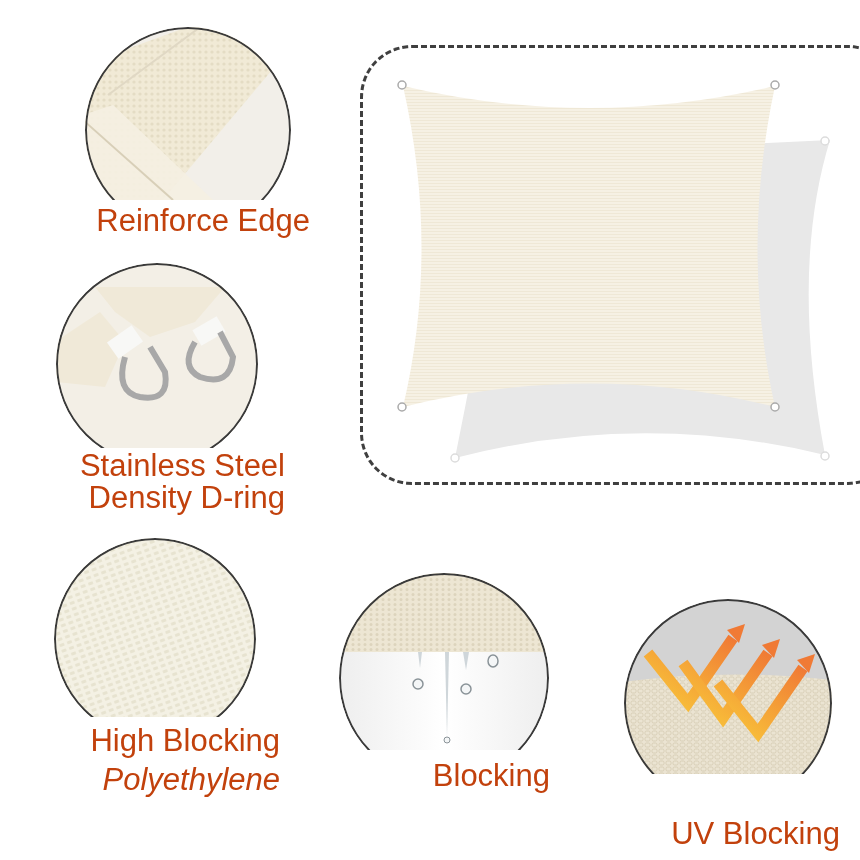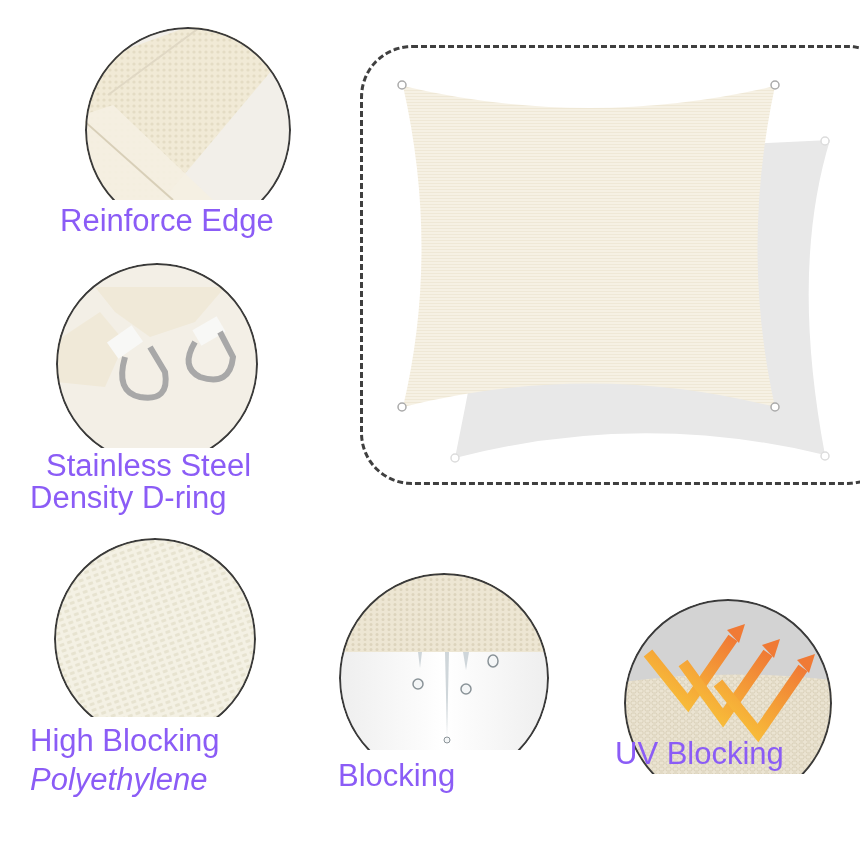--- a/index.html
+++ b/index.html
@@ -1,19 +1,19 @@
 <!DOCTYPE html>
 <html><head>
 <meta charset="utf-8">
 <style>
   html, body { margin:0; padding:0; background:#ffffff; }
   body { width:860px; height:860px; position:relative; overflow:hidden; font-family:"Liberation Sans", sans-serif; color:#3a3a3a; }
   .abs { position:absolute; }
   .circle-clip { position:absolute; overflow:hidden; }
-  .label { position:absolute; font-size:31px; line-height:36px; color:#8b5cf6; white-space:nowrap; text-align:left; }
+  .label { position:absolute; font-size:31px; line-height:36px; color:#c2410c; white-space:nowrap; text-align:right; }
   .dashbox { position:absolute; left:360px; top:45px; width:540px; height:440px; border:3px dashed #3f3f3f; border-radius:52px; box-sizing:border-box; }
   svg { display:block; }
 </style>
 </head>
 <body>
 
 <div class="circle-clip" style="left:83px;top:25px;width:210px;height:175px;">
   <svg width="210" height="175" viewBox="0 0 210 175">
     <defs>
       <clipPath id="c1">
@@ -48,21 +48,21 @@
       <polygon points="40,25 170,25 140,60 95,75 60,50" fill="#f0e9d8"></polygon>
       <polygon points="0,80 45,50 70,80 50,125 0,120" fill="#f0e9d8"></polygon>
       <rect x="55" y="70" width="30" height="20" fill="#f8f8f6" transform="rotate(-35 70 80)"></rect>
       <path d="M70,95 Q60,130 85,135 Q115,140 110,110 L95,85" fill="none" stroke="#a8a8a8" stroke-width="6"></path>
       <rect x="140" y="60" width="28" height="18" fill="#f8f8f6" transform="rotate(-30 154 69)"></rect>
       <path d="M140,80 Q125,105 145,115 Q175,125 178,95 L165,70" fill="none" stroke="#a8a8a8" stroke-width="6"></path>
       <circle cx="102" cy="102" r="100" fill="none" stroke="#3a3a3a" stroke-width="2"></circle>
     </g>
   </svg>
 </div>
-<div class="label" style="left:46px;top:448px;width:255px;">Stainless Steel</div>
+<div class="label" style="left:30px;top:448px;width:255px;">Stainless Steel</div>
 <div class="label" style="left:30px;top:480px;width:255px;">Density D-ring</div>
 
 <div class="circle-clip" style="left:53px;top:537px;width:205px;height:180px;">
   <svg width="205" height="180" viewBox="0 0 205 180">
     <defs>
       <clipPath id="c3">
           <circle cx="102" cy="102" r="101"></circle>
         </clipPath>
       <pattern id="knit3" width="8" height="6" patternUnits="userSpaceOnUse" patternTransform="rotate(-20)">
         <rect width="8" height="6" fill="#f4f1e4"></rect>
@@ -154,13 +154,13 @@
         <polyline points="60,65 100,120 145,55"></polyline>
         <polyline points="95,85 135,135 180,70"></polyline>
       </g>
       <polygon points="104,32 122,26 116,45" fill="#f07a35"></polygon>
       <polygon points="139,47 157,41 151,60" fill="#f07a35"></polygon>
       <polygon points="174,62 192,56 186,75" fill="#f07a35"></polygon>
       <circle cx="105" cy="105" r="103" fill="none" stroke="#3a3a3a" stroke-width="2"></circle>
     </g>
   </svg>
 </div>
-<div class="label" style="left:615px;top:736px;width:225px;">UV Blocking</div>
+<div class="label" style="left:615px;top:816px;width:225px;">UV Blocking</div>
 
 </body></html>

